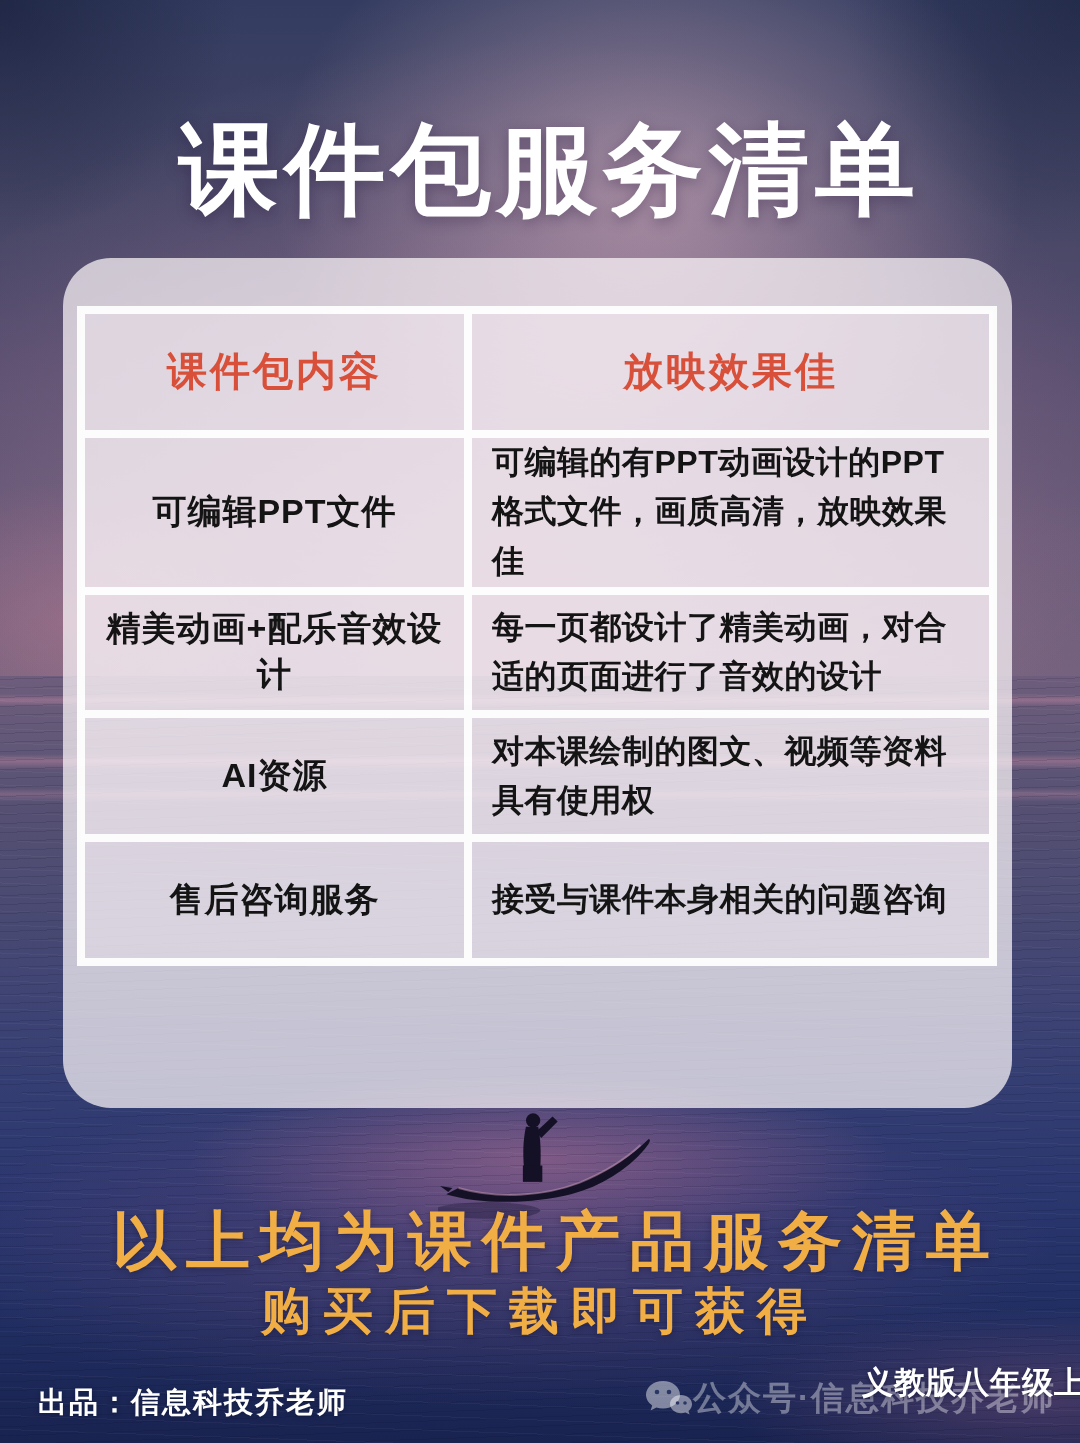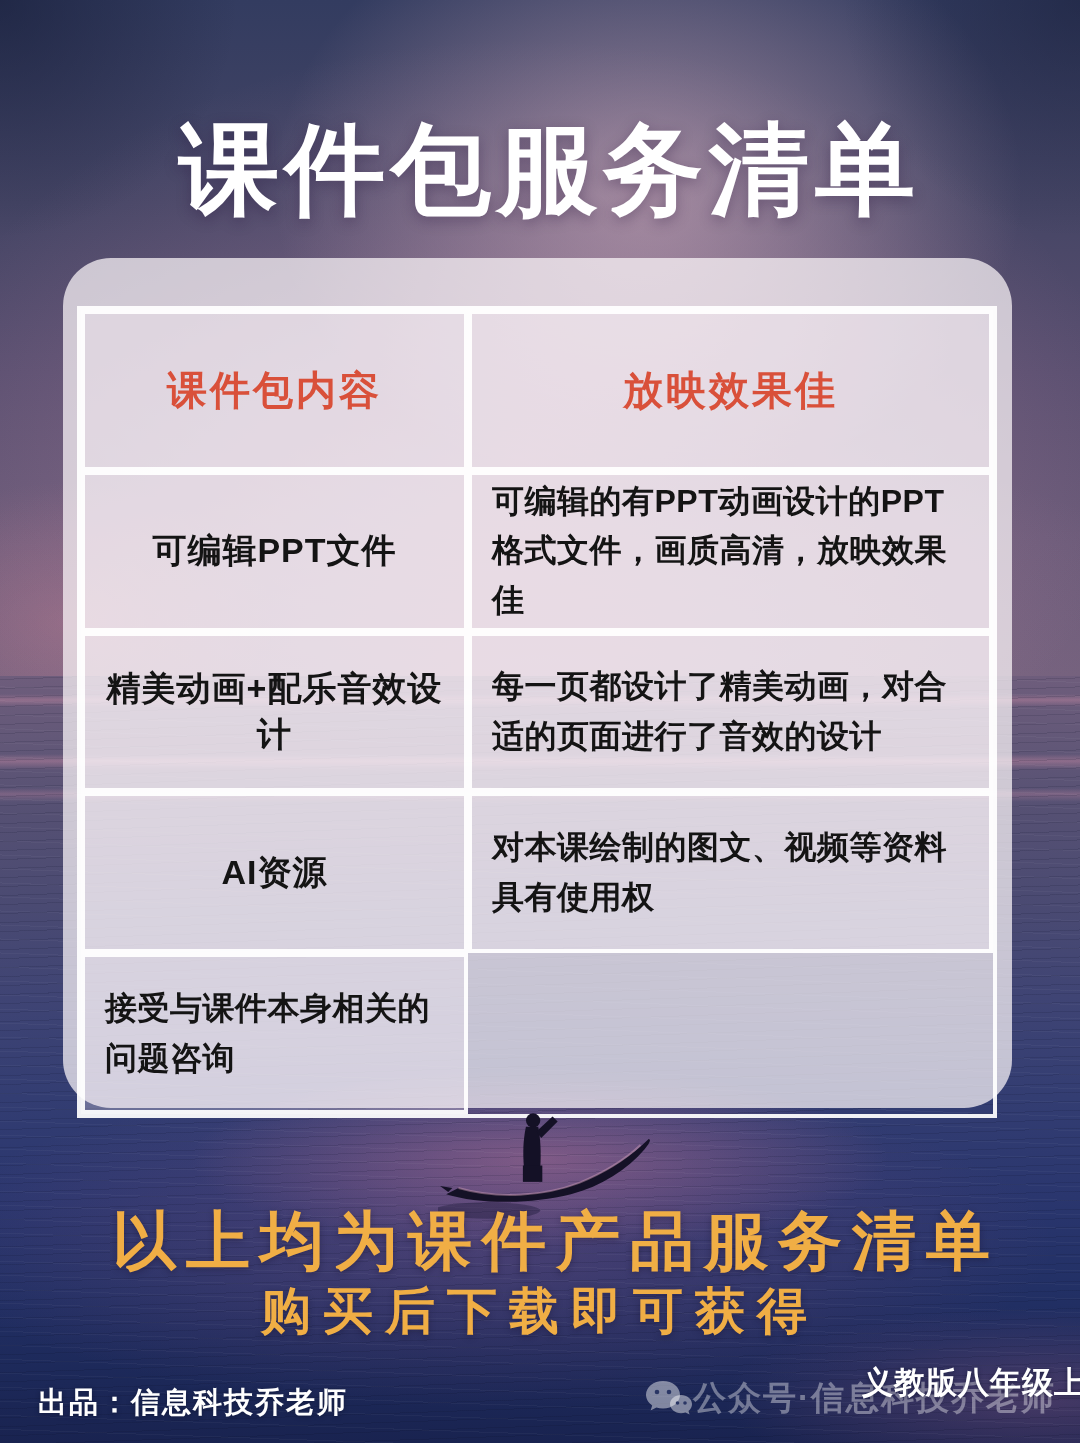--- a/index.html
+++ b/index.html
@@ -52,21 +52,21 @@
     padding-left:20px;
   }
 
   
   .card {
     position:absolute; left:63px; top:258px; width:949px; height:850px;
     border-radius:48px;
     background:rgba(252,246,250,0.72);
   }
   .service-table {
-    position:absolute; left:14px; top:48px; width:920px; height:812px;
+    position:absolute; left:14px; top:48px; width:920px; height:660px;
     display:grid;
     grid-template-columns:387px 1fr;
     grid-template-rows:repeat(5,1fr);
     border:4px solid rgba(255,255,255,0.93);
   }
   .cell {
     border:4px solid rgba(255,255,255,0.93);
     background:rgba(255,246,251,0.28);
     display:flex; align-items:center;
     color:#141414;
@@ -133,20 +133,21 @@
 
     <div class="cell content center">可编辑PPT文件</div>
     <div class="cell desc">可编辑的有PPT动画设计的PPT格式文件，画质高清，放映效果佳</div>
 
     <div class="cell content center">精美动画+配乐音效设计</div>
     <div class="cell desc">每一页都设计了精美动画，对合适的页面进行了音效的设计</div>
 
     <div class="cell content center">AI资源</div>
     <div class="cell desc">对本课绘制的图文、视频等资料具有使用权</div>
 
+    <div class="cell content center">售后咨询服务</div>
     <div class="cell desc">接受与课件本身相关的问题咨询</div>
 
   </div>
 </div>
 
 <svg class="boat" viewBox="0 0 220 115">
   <ellipse cx="48" cy="102" rx="52" ry="8" fill="rgba(18,18,46,0.35)"></ellipse>
   <path d="M 8 86 C 40 96, 90 96, 130 86 C 160 78, 185 62, 202 42 C 206 37, 209 33, 206 32
            C 190 48, 168 63, 138 75 C 104 88, 58 91, 20 80 Z" fill="#141126"></path>
   <path d="M 20 80 C 58 91, 104 88, 138 75 C 160 66, 182 53, 198 38" fill="none" stroke="rgba(208,160,185,0.45)" stroke-width="2"></path>

